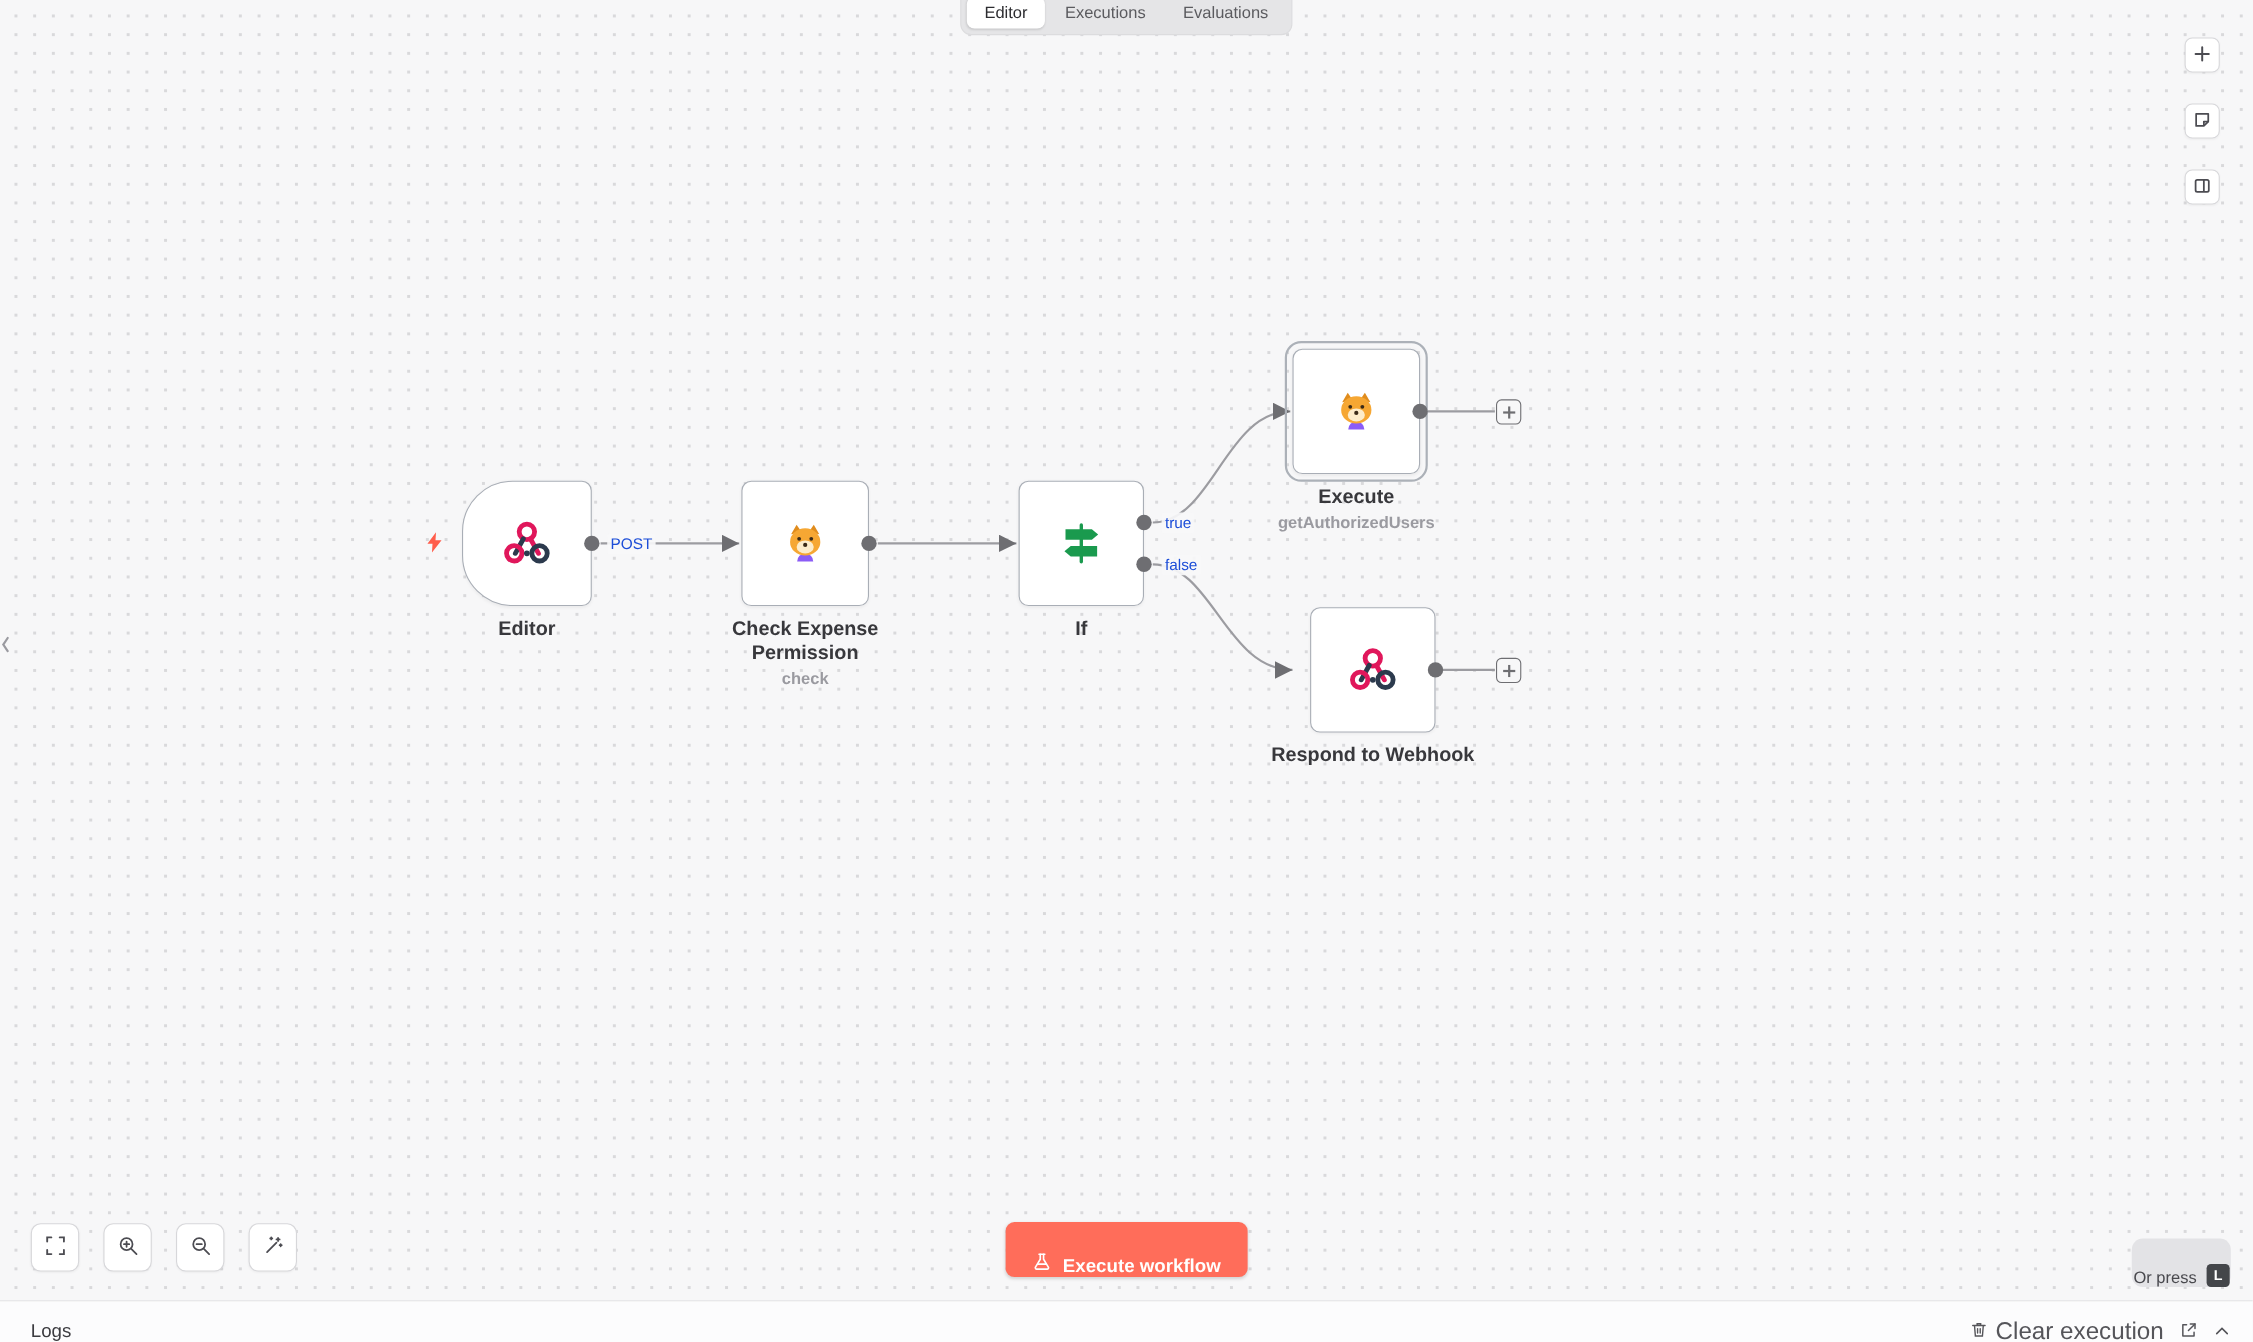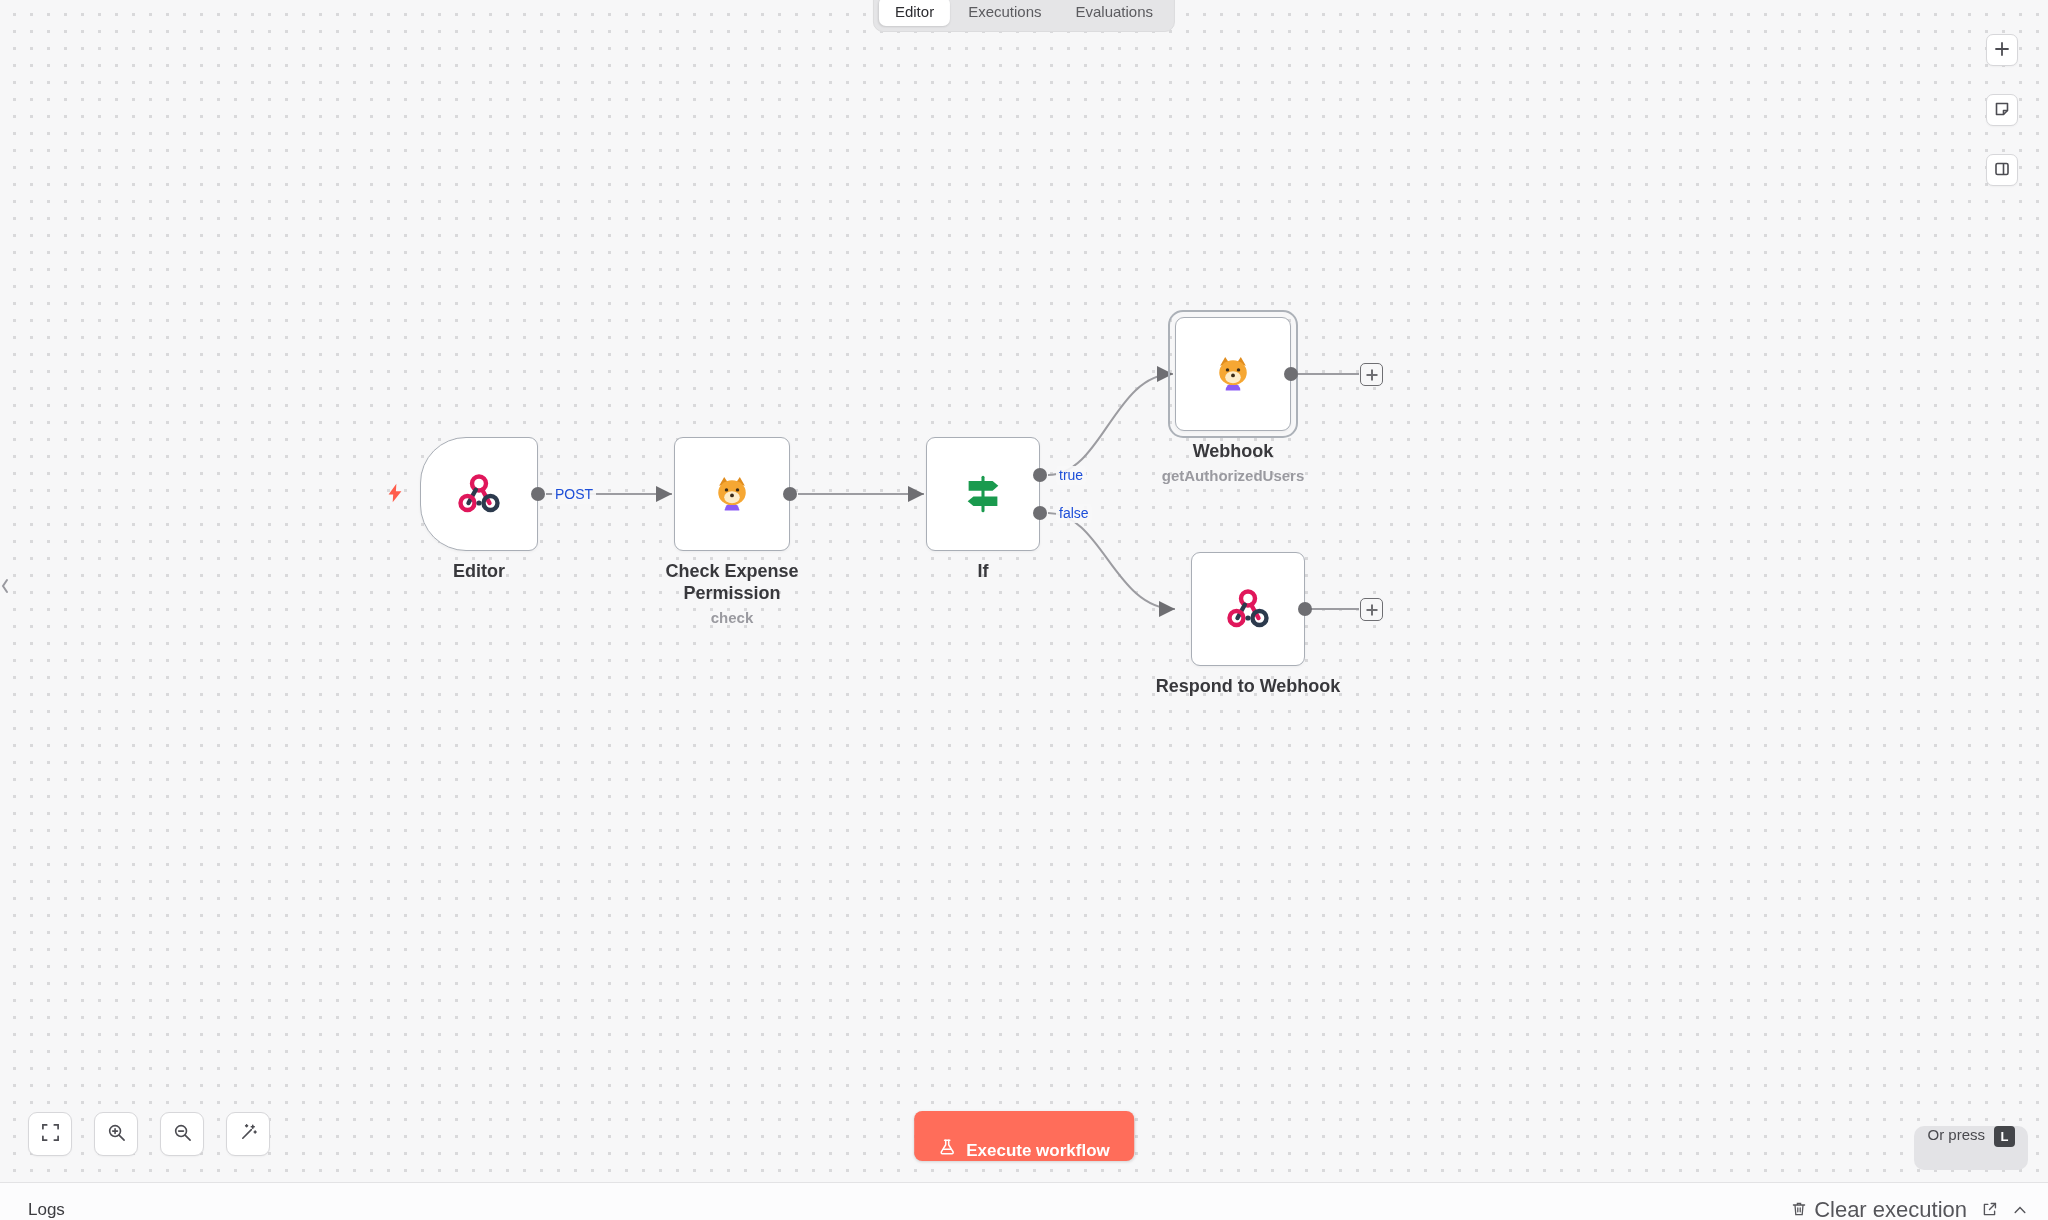--- a/index.html
+++ b/index.html
@@ -94,22 +94,22 @@
     height: 50px; padding: 0 24px; background: #ff6d5a; color: #fff;
     border: none; border-radius: 8px; font-size: 17px; font-weight: 600;
     display: flex; align-items: flex-end; gap: 10px; cursor: pointer; z-index: 20;
     font-family: "Liberation Sans", sans-serif;
     box-shadow: 0 1px 3px rgba(0,0,0,.15);
   }
 
   
   .shortcut-tip {
     position: absolute; right: 20px; top: 1126px; height: 44px; z-index: 20;
-    background: #e3e3e6; border-radius: 10px; display: flex; align-items: flex-start;
-    gap: 9px; padding: 0 13px; font-size: 15px; color: #49494e;
+    background: #e3e3e6; border-radius: 10px; display: flex; align-items: flex-end;
+    gap: 9px; padding: 0 1px; font-size: 15px; color: #49494e;
   }
   .key-chip {
     background: #44464a; color: #fff; font-size: 13px; font-weight: 600;
     border-radius: 4px; min-width: 21px; height: 21px; display: flex;
     align-items: center; justify-content: center; padding: 0 5px;
   }
 
   
   .bottombar {
     position: absolute; left: 0; right: 0; bottom: 0; height: 38px;
@@ -243,21 +243,21 @@
       <path d="M38 15 L32.5 5.5 L27.5 13 Z" fill="#e08c1d"></path>
       <ellipse cx="24" cy="22.5" rx="15" ry="13.5" fill="#f6a733"></ellipse>
       <ellipse cx="24" cy="27.5" rx="8.5" ry="6.5" fill="#fdecca"></ellipse>
       <circle cx="18" cy="19.5" r="1.9" fill="#3a2a18"></circle>
       <circle cx="30" cy="19.5" r="1.9" fill="#3a2a18"></circle>
       <circle cx="24" cy="25.5" r="2.1" fill="#3a2a18"></circle>
     </svg>
   </span>
   <span class="port out"></span>
   <div class="node-label">
-    <span>Webhook</span>
+    <span>Execute</span>
     <span class="node-sub">getAuthorizedUsers</span>
   </div>
 </div>
 <button class="add-node" style="left:1360px; top:363px;"></button>
 
 <div class="node" style="left:1177px; top:552px; width:114px;margin-left:14px;">
   <span class="node-icon">
     <svg width="48" height="48" viewBox="0 0 48 48" fill="none" stroke-width="4.4" stroke-linecap="round">
       <circle cx="24" cy="13.5" r="7" stroke="#e0175b"></circle>
       <path d="M20.8 19.8 L13.5 33" stroke="#2c3a4d"></path>

